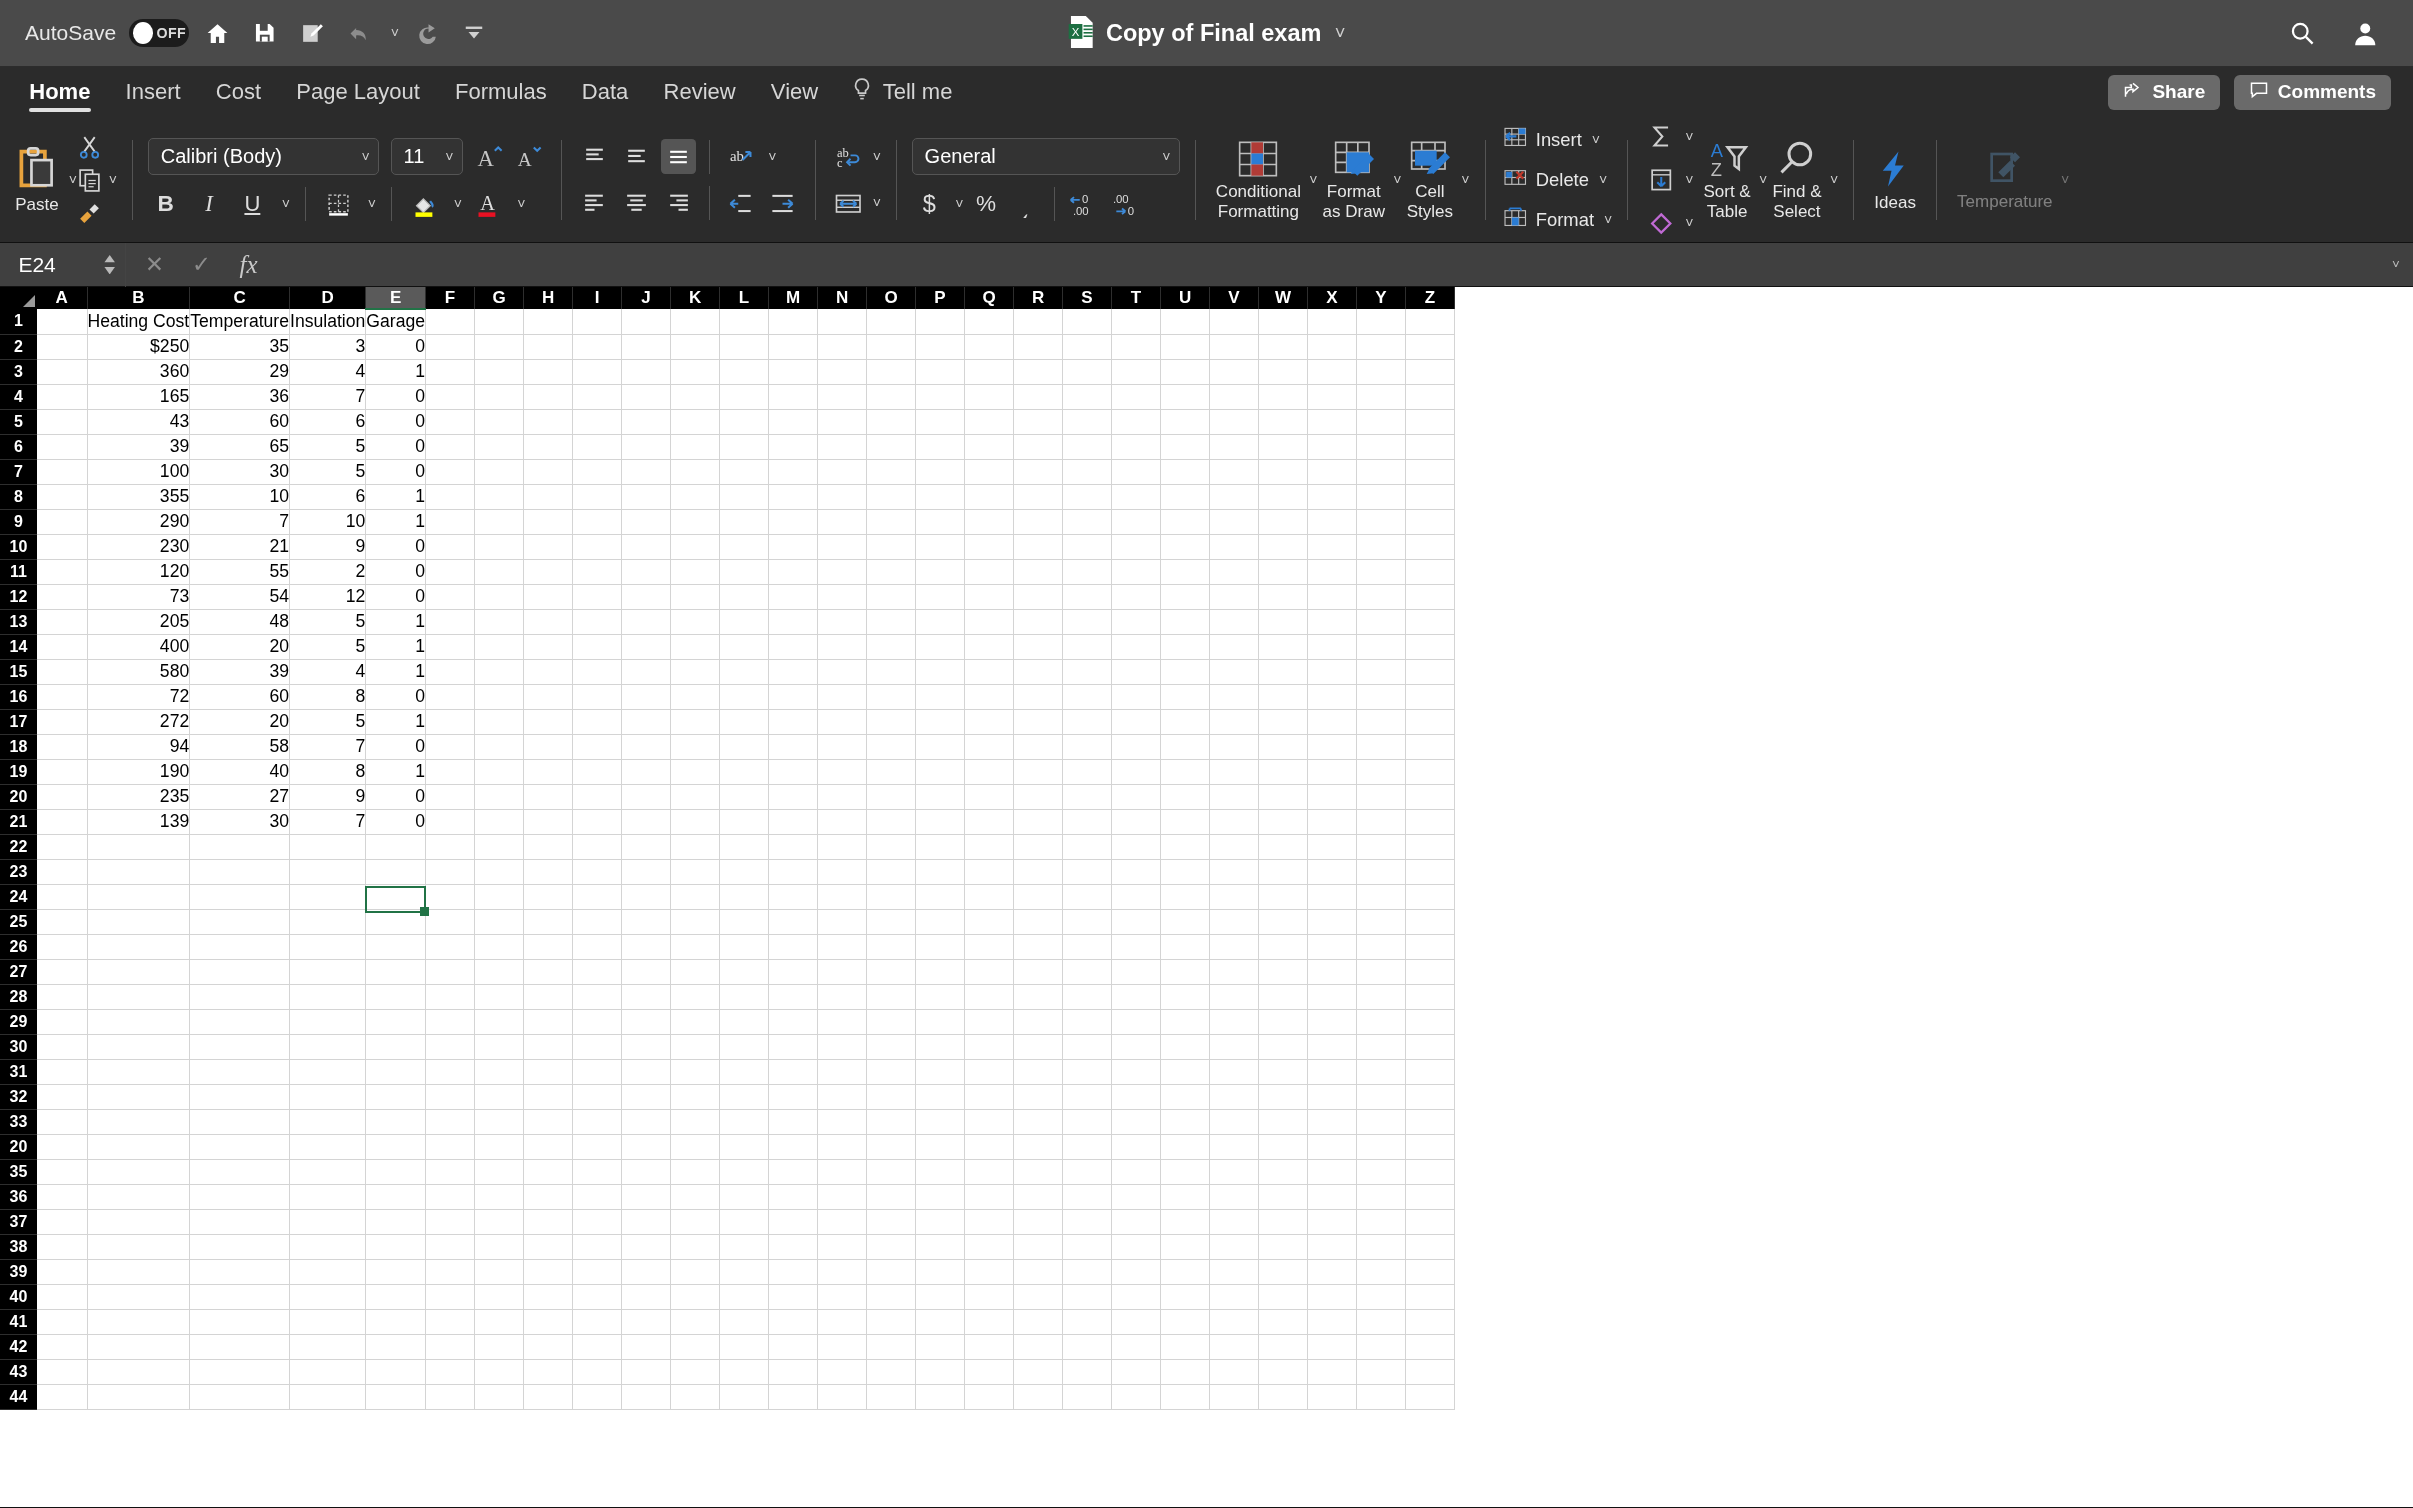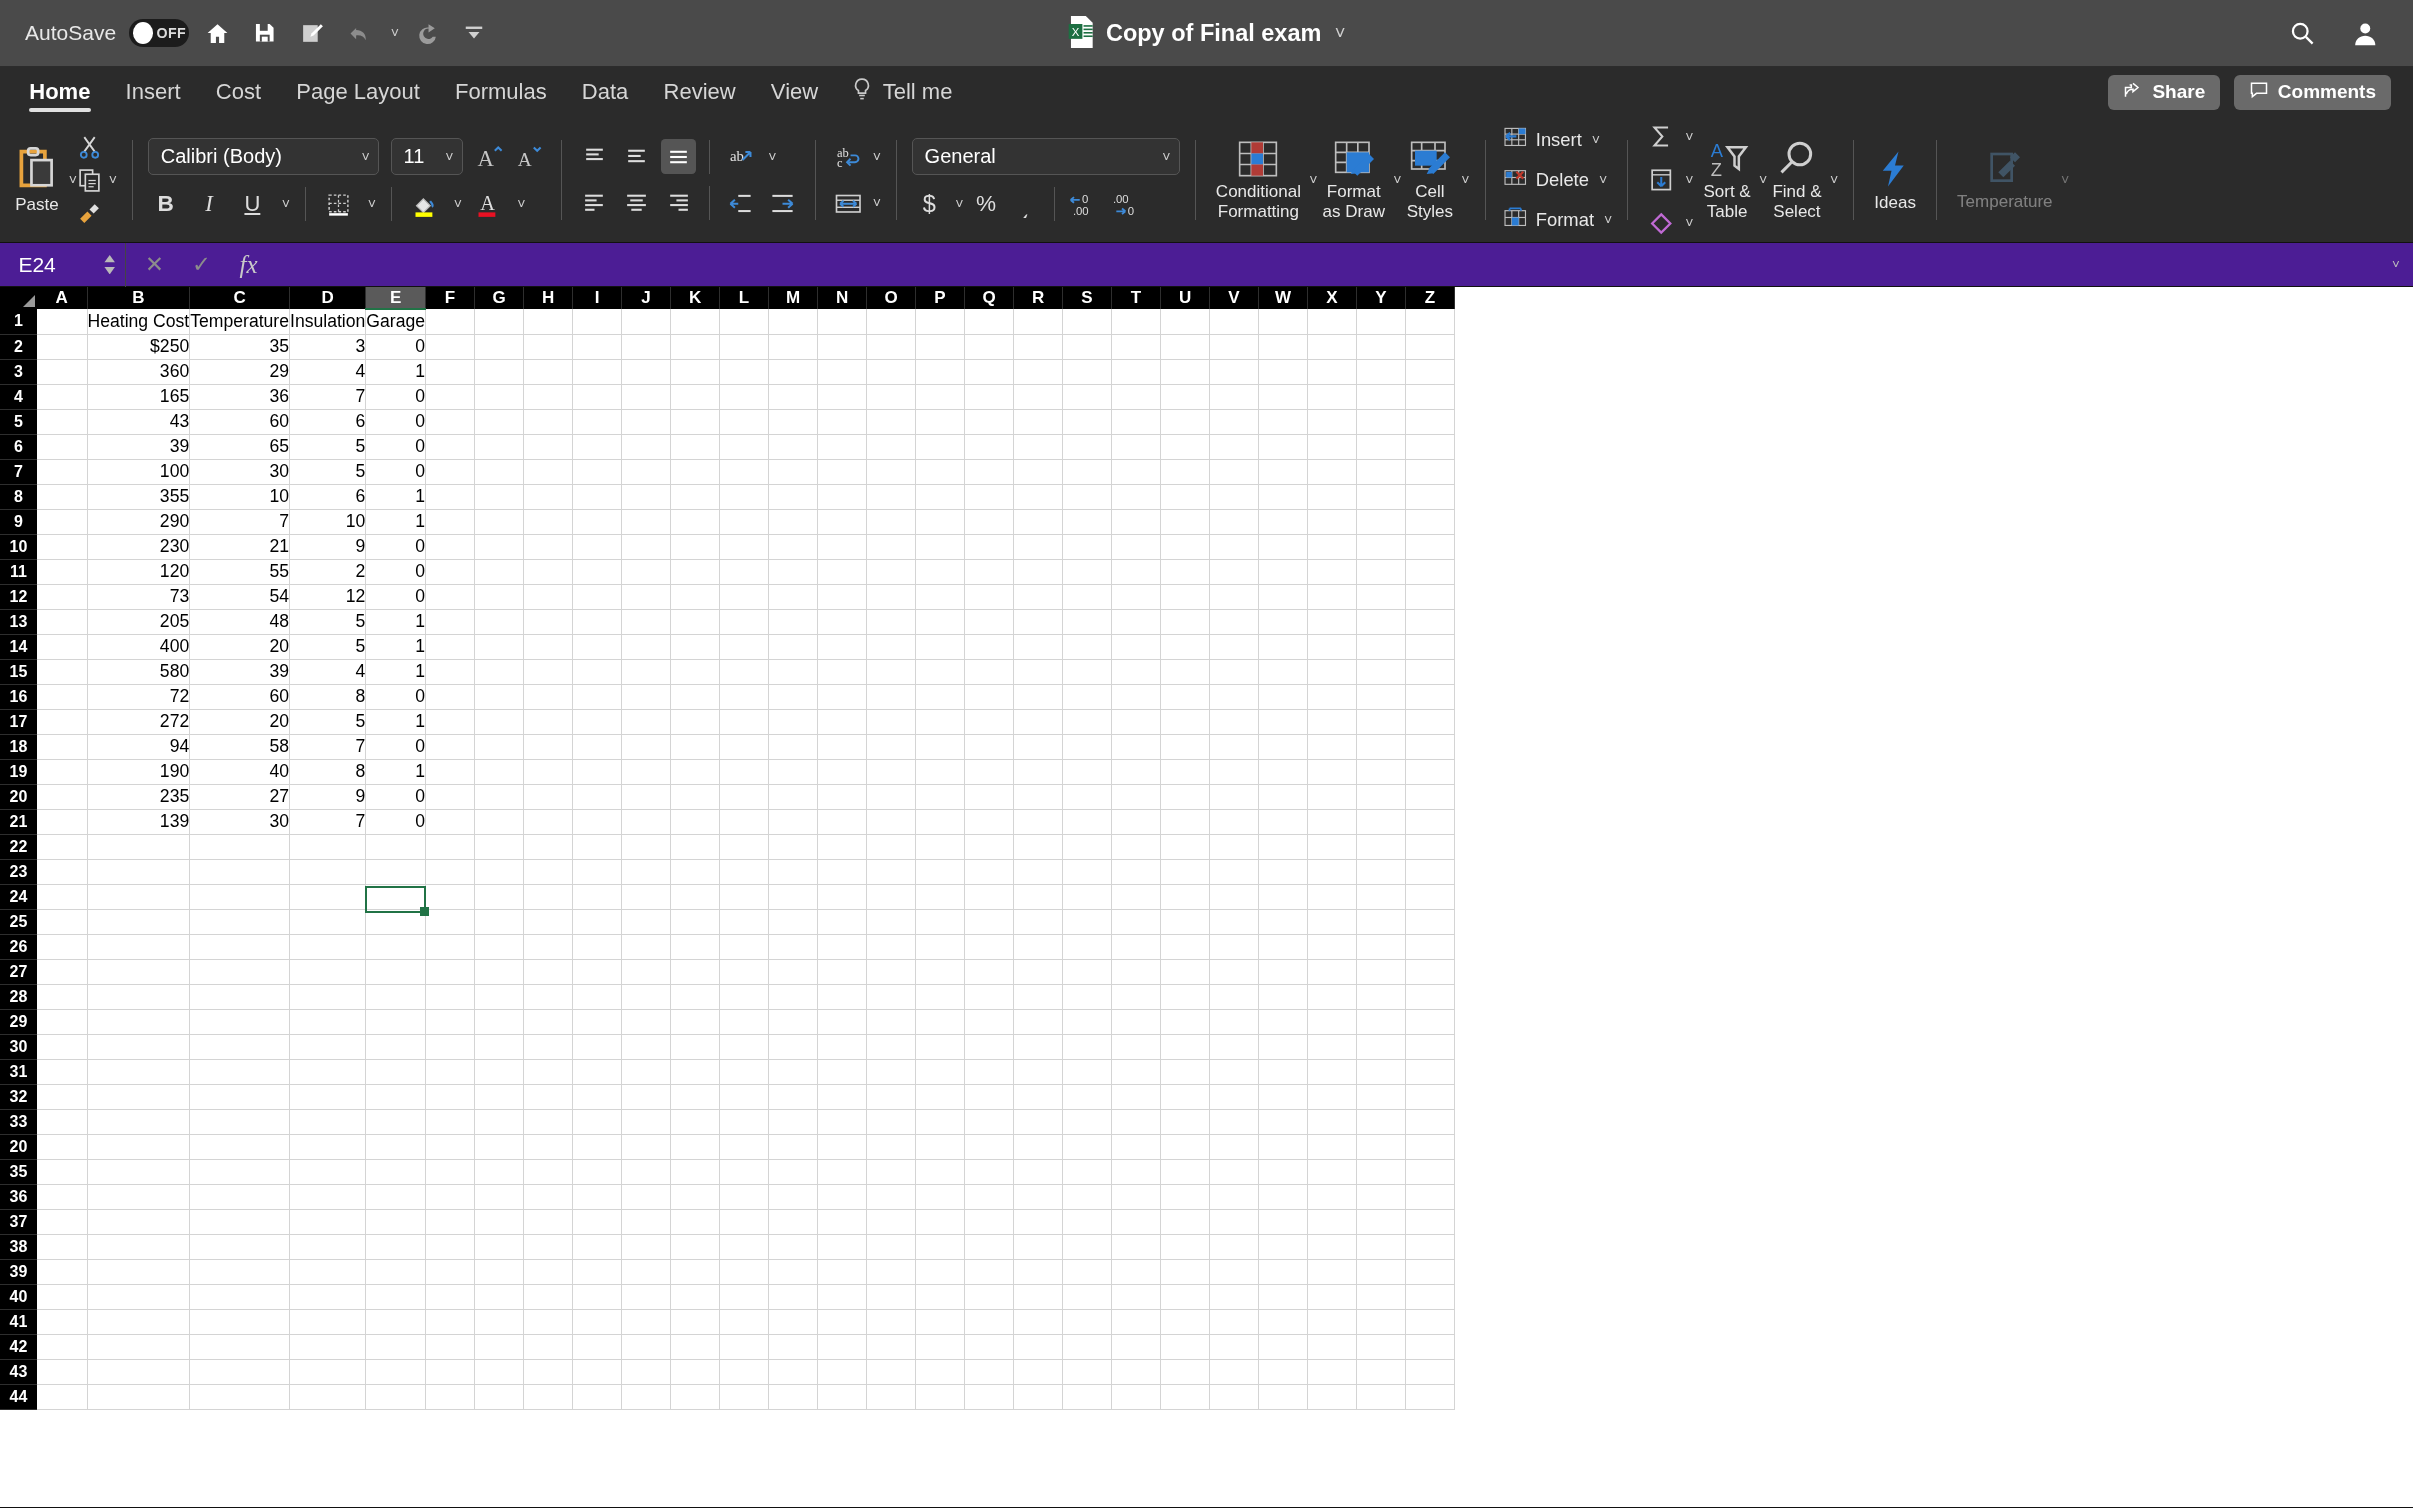--- a/index.html
+++ b/index.html
@@ -86,21 +86,21 @@
   .numfmt { width: 268px; justify-content: space-between; }
 
   .two-rows { display:flex; flex-direction:column; justify-content:center; gap:11.7px; }
   .rrow { display:flex; align-items:center; gap:3.4px; }
   .fmtbtn { width:35px;height:35px;display:flex;align-items:center;justify-content:center;color:#ddd;font-size:22px;cursor:pointer;border-radius:4.2px;}
   .fmtbtn.active { background:#555; }
   .dim { opacity: .45; }
 
   
   .formulabar {
-    height: 44px; background: #4c1d95; display:flex; align-items:center;
+    height: 44px; background: #404040; display:flex; align-items:center;
     border-bottom: 0.8px solid #111;
   }
   .namebox {
     width: 126px; height: 44px; display:flex; align-items:center; justify-content:space-between;
     color:#fff; font-size:21px; padding: 0 8.4px 0 18.4px; border-right:0.8px solid #444; cursor:text;
   }
   .spin { display:flex; flex-direction:column; gap:2.5px; }
   .fb-icons { display:flex; align-items:center; gap:0; padding: 0 5px; }
   .fb-ic { width:47px;height:44px;display:flex;align-items:center;justify-content:center;color:#8c8c8c;font-size:22.6px;cursor:pointer;}
   .fxlabel { font-family:"Liberation Serif", serif; font-style: italic; color:#c9c9c9; font-size:25px;}

